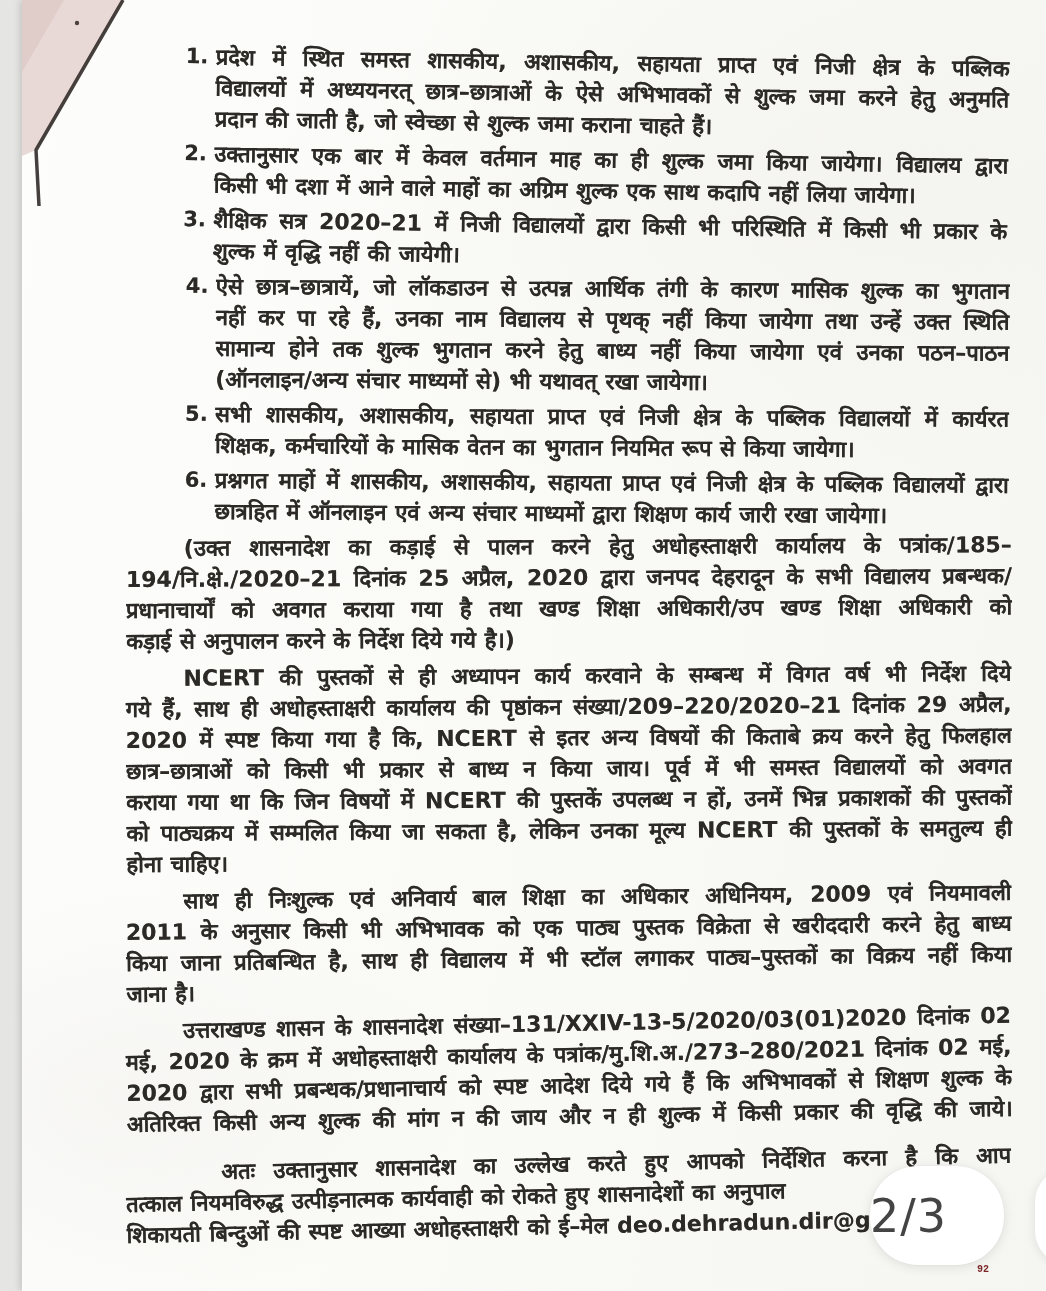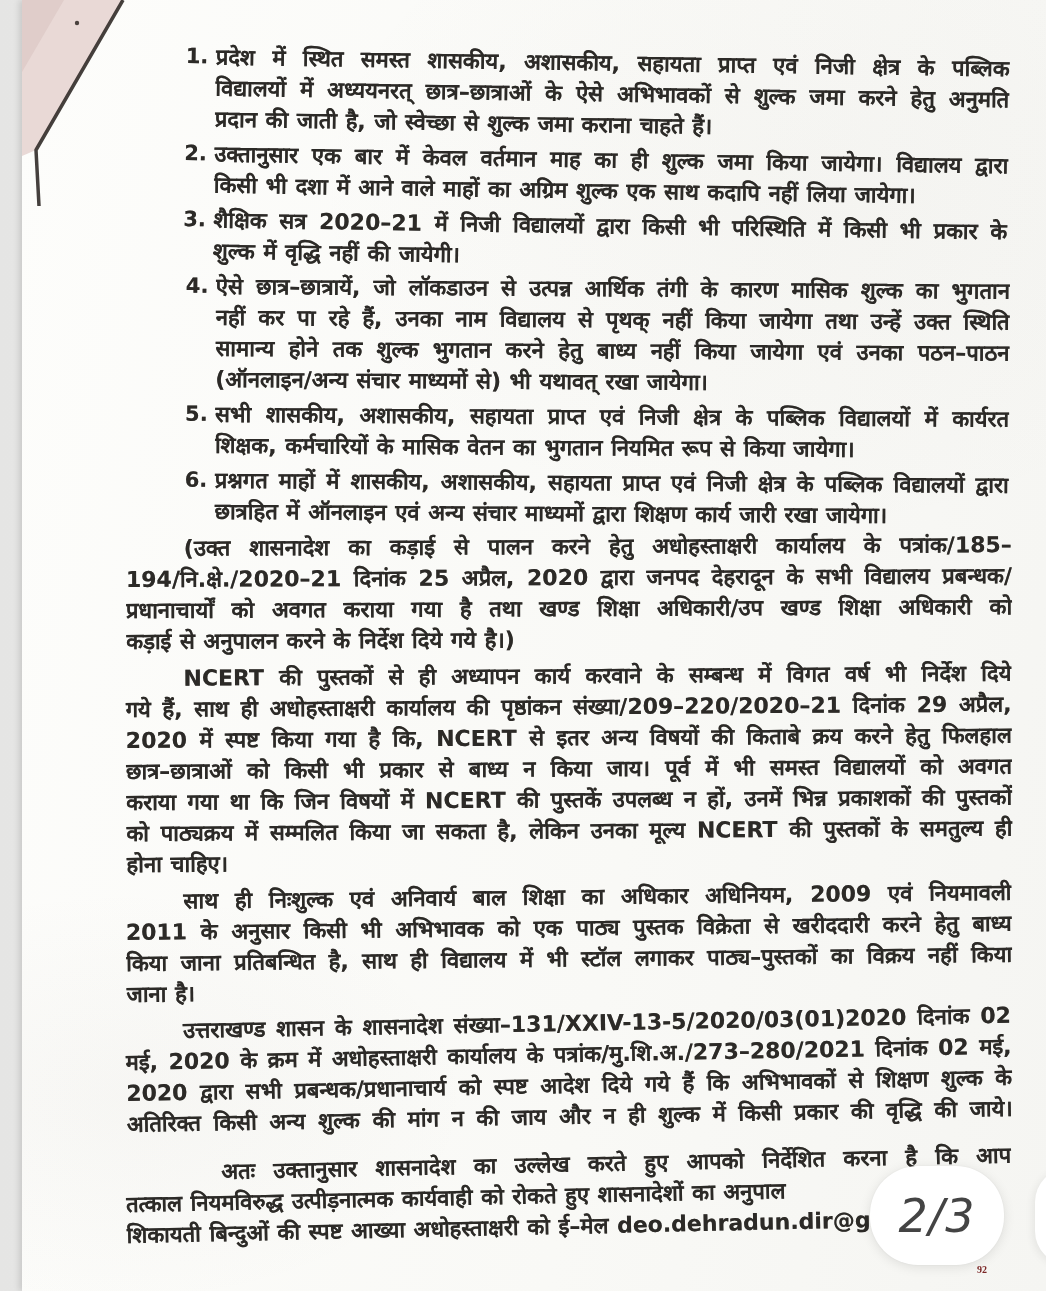--- a/index.html
+++ b/index.html
@@ -40,32 +40,32 @@
   .r2{transform:rotate(-0.35deg);transform-origin:left center;}
   .r3{transform:rotate(-0.6deg);transform-origin:left center;}
   .r4{transform:rotate(-1.05deg);transform-origin:left center;}
   .r5{transform:rotate(-1.2deg);transform-origin:left center;margin-top:18px;}
   .corner-svg{position:absolute;left:0;top:0;pointer-events:none;}
   
   .badge{
     position:absolute;left:848px;top:1166px;width:134px;height:99px;
     background:#ffffff;border-radius:48px;
     box-shadow:0 2px 12px rgba(0,0,0,0.10), 0 0 2px rgba(0,0,0,0.05);
-    display:flex;align-items:center;justify-content:center;font-style:italic;
+    display:flex;align-items:center;justify-content:flex-start;
   }
   .badge span{font-size:46px;color:#444444;letter-spacing:1px;
     font-family:"DejaVu Sans",sans-serif;}
   .edge-blob{
     position:absolute;left:1013px;top:1168px;width:50px;height:97px;
     background:#ffffff;border-radius:34px 0 0 34px;
     box-shadow:-2px 2px 9px rgba(0,0,0,0.07);
   }
   .corner-mark{
     position:absolute;left:955px;top:1264px;font-size:10px;font-weight:bold;
-    color:#7a2626;font-family:Liberation Serif, serif;
+    color:#7a2626;font-family:Liberation Mono, monospace;
   }
 </style>
 </head>
 <body>
 
 <div class="stage">
   <div class="page">
 
     <svg class="corner-svg" width="160" height="250" viewBox="0 0 160 250">
       <polygon points="0,0 101,0 14,150 0,156" fill="#e9d9d6"></polygon>

